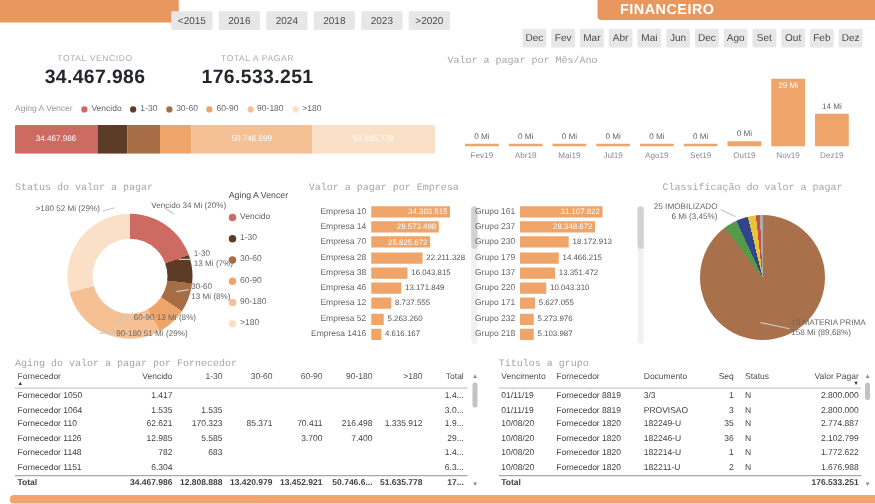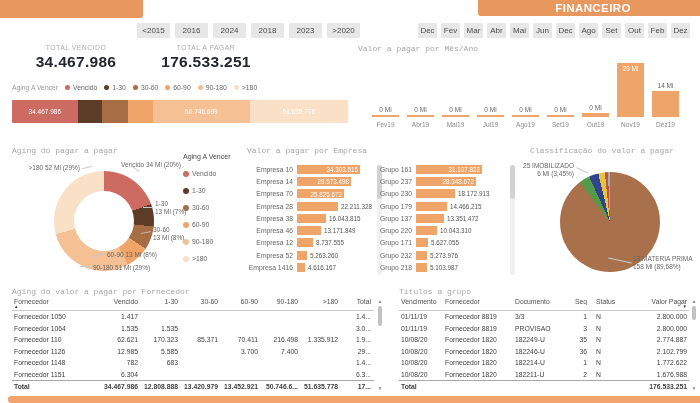--- a/index.html
+++ b/index.html
@@ -1,23 +1,23 @@
 <!DOCTYPE html>
 <html><head>
 <meta charset="utf-8">
 <style>
   * { margin:0; padding:0; box-sizing:border-box; }
   html,body { width:700px; height:403px; background:#fff; font-family:"Liberation Sans",sans-serif; overflow:hidden; }
   #stage { position:relative; width:700px; height:403px; background:#fff; }
 
   #header-left { position:absolute; left:0; top:0; width:143px; height:18px; background:#E8985E; border-radius:0 0 3px 0; }
   #header-right { position:absolute; right:0; top:0; width:222px; height:16px; background:#E8985E; border-radius:0 0 0 3px;
-    color:#fff; font-weight:700; font-size:11.5px; text-align:center; padding:2px 10px 0 18px; letter-spacing:.4px; }
-
-  #years { position:absolute; left:137px; top:23px; display:flex; gap:5px; }
+    color:#fff; font-weight:700; font-size:11.5px; text-align:left; padding:2px 10px 0 18px; letter-spacing:.4px; }
+
+  #years { position:absolute; left:137px; top:9px; display:flex; gap:5px; }
   #years .fbtn { width:33px; }
   #months { position:absolute; left:418px; top:23px; display:flex; gap:4px; }
   #months .fbtn { width:19px; }
   .fbtn { background:#e7e7e7; color:#4a4a4a; font-size:8px; padding:3px 0; text-align:center; border-radius:1px; cursor:pointer; }
 
   .kpi { position:absolute; text-align:center; }
   #kpi-0 { left:28px; top:44px; width:96px; }
   #kpi-1 { left:147px; top:44px; width:118px; }
   .klabel { font-size:6.8px; color:#ababab; letter-spacing:.5px; }
   .kvalue { font-size:15.5px; font-weight:700; color:#23262e; margin-top:2px; letter-spacing:.3px; }
@@ -250,21 +250,21 @@
       </div>
       <div class="mslot">
         <div class="mbarzone">
           <div class="mbar" style="height: 26px; background: rgb(239, 164, 105);"></div>
           <span class="mlab above" style="bottom: 28px;">14 Mi</span>
         </div>
         <span class="mcat">Dez19</span>
       </div>
     </div>
 
-  <div class="ptitle" style="left:12px;top:146px">Aging do pagar a pagar</div>
+  <div class="ptitle" style="left:12px;top:146px">Status do valor a pagar</div>
   <div id="donut-ring" style="background: conic-gradient(rgb(205, 106, 98) 0deg, rgb(205, 106, 98) 70.2897deg, rgb(92, 59, 39) 70.2897deg, rgb(92, 59, 39) 96.4106deg, rgb(167, 109, 69) 96.4106deg, rgb(167, 109, 69) 123.78deg, rgb(239, 165, 106) 123.78deg, rgb(239, 165, 106) 151.214deg, rgb(244, 192, 148) 151.214deg, rgb(244, 192, 148) 254.7deg, rgb(249, 224, 199) 254.7deg, rgb(249, 224, 199) 360deg);"></div>
   <div id="donut-hole"></div>
   <div id="donut-labels">
       <div class="dlab dlab-0">Vencido 34 Mi (20%)</div>
       <div class="dlab dlab-1">1-30
 13 Mi (7%)</div>
       <div class="dlab dlab-2">30-60
 13 Mi (8%)</div>
       <div class="dlab dlab-3">60-90 13 Mi (8%)</div>
       <div class="dlab dlab-4">90-180 51 Mi (29%)</div>

